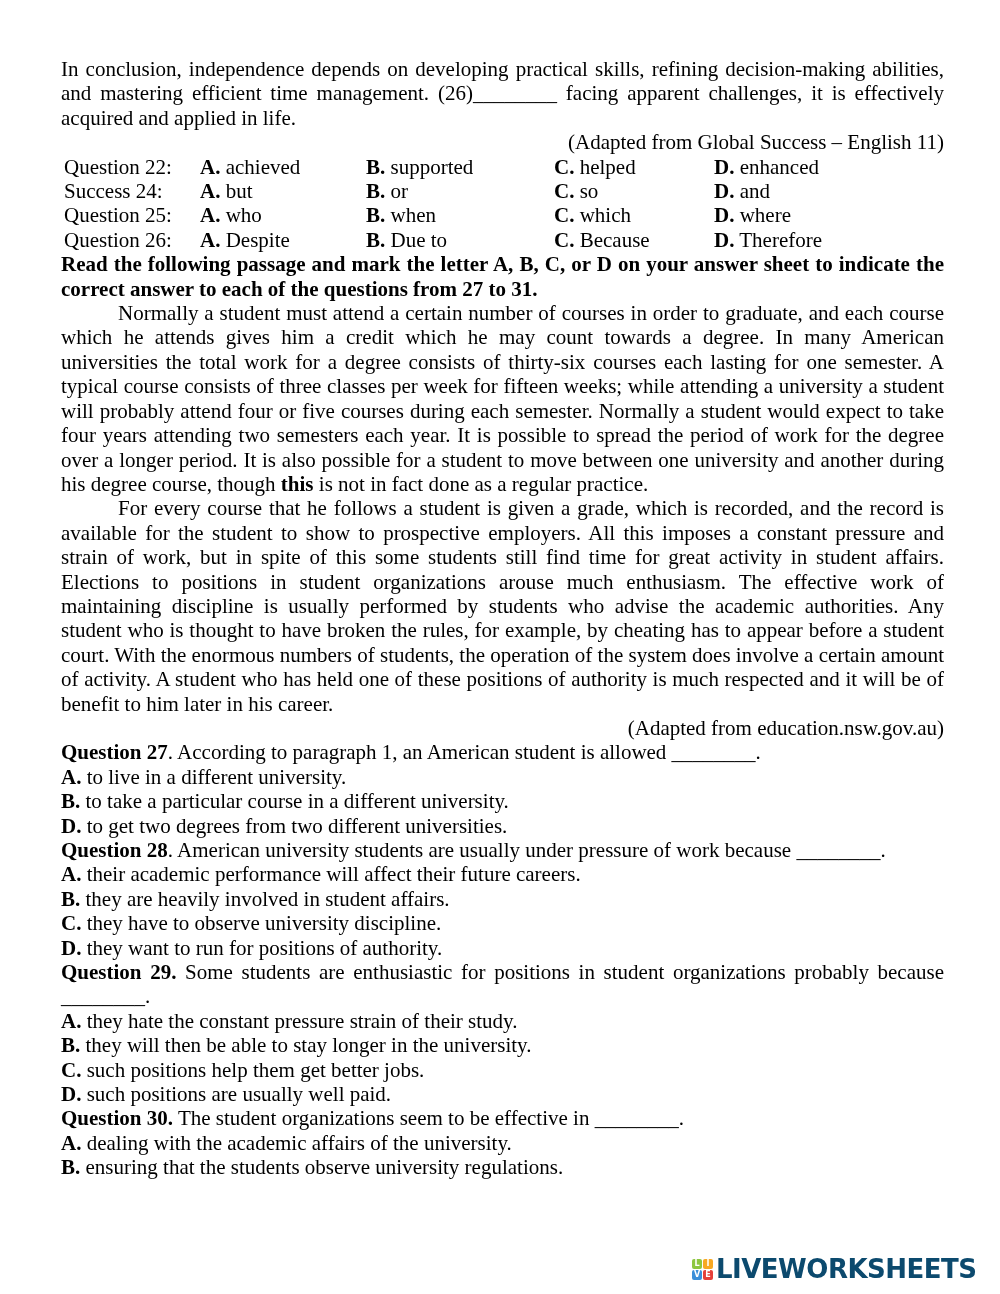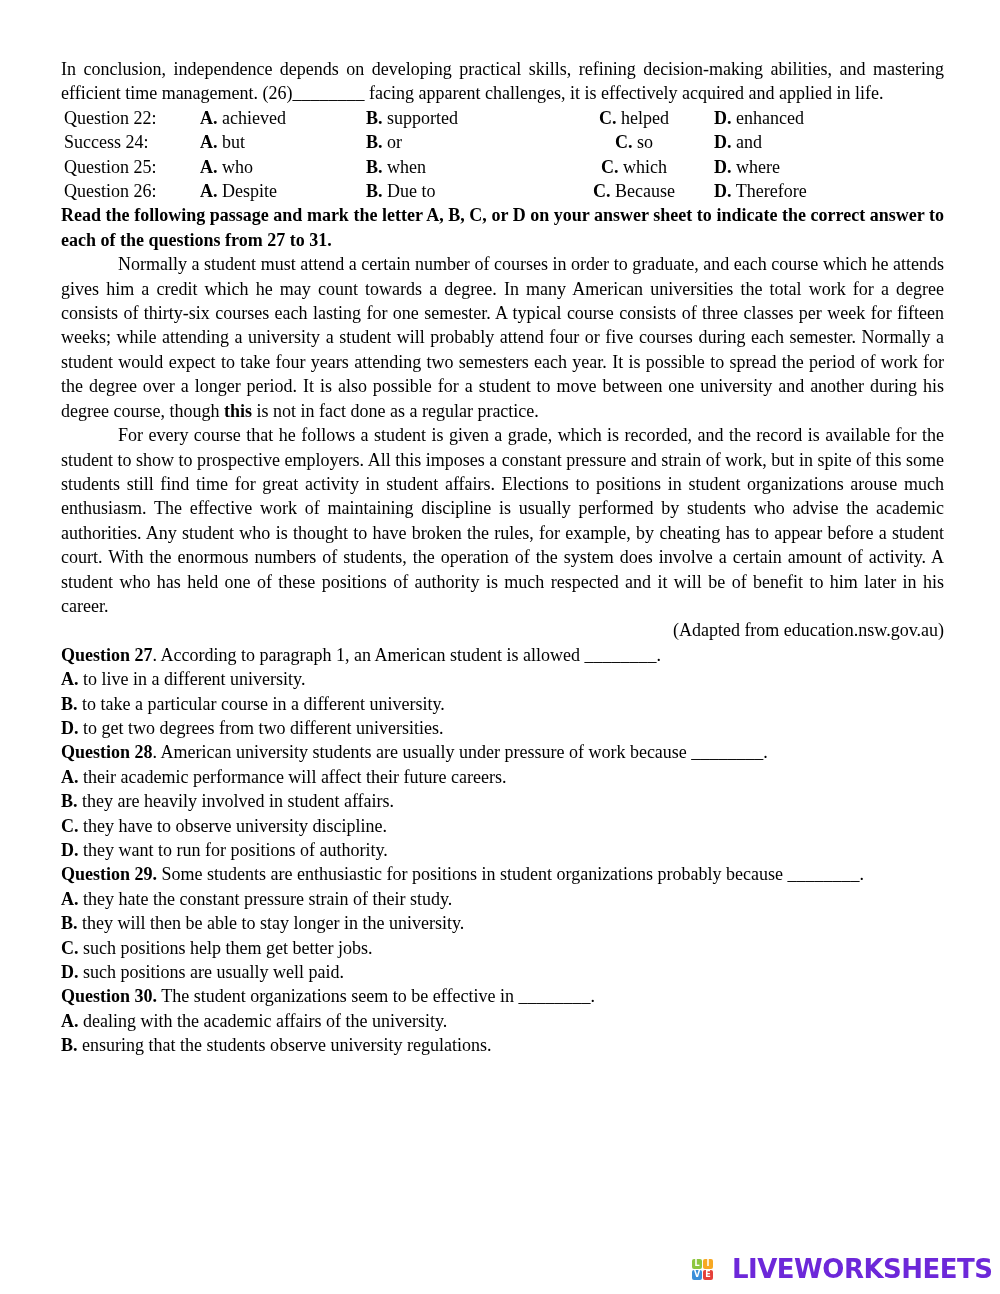--- a/index.html
+++ b/index.html
@@ -1,44 +1,45 @@
 <!DOCTYPE html>
 <html><head>
 <meta charset="utf-8">
 <style>
   html, body { margin: 0; padding: 0; background: #ffffff; }
   body { width: 1000px; height: 1294px; position: relative; overflow: hidden;
          font-family: "Liberation Serif", serif; color: #000; }
   .page { position: absolute; left: 61px; top: 57px; width: 883px;
-          font-size: 18px; line-height: 24.4px; }
+          font-size: 21px; line-height: 24.4px; }
   .justify { text-align: justify; text-align-last: left; }
   .right { text-align: right; }
   .indent { text-indent: 57px; }
   b, .b { font-weight: bold; }
   .qtable { width: 100%; border-collapse: collapse; }
   .qtable td { padding: 0; height: 24.4px; vertical-align: top; white-space: nowrap; }
   .qtable td.qlabel { width: 136px; padding-left: 3px; font-weight: normal; }
   .qtable td.colA { width: 166px; }
   .qtable td.colB { width: 188px; }
-  .qtable td.colC { width: 160px; text-align: center; }
+  .qtable td.colC { width: 160px; }
   .line { display: block; }
   .logo { position: absolute; left: 692px; top: 1254px; display: flex; align-items: center; }
   .logo-grid { display: grid; grid-template-columns: 10px 10px; grid-template-rows: 10px 10px; gap: 1px; margin-right: 3px; }
   .logo-cell { font-family: "DejaVu Sans", sans-serif; font-size: 8px; font-weight: bold; color: #fff;
                display: flex; align-items: center; justify-content: center; border-radius: 2px; }
   .logo-text { font-family: "DejaVu Sans", sans-serif; font-weight: bold; font-size: 26px; color: #1f3f7a; letter-spacing: -0.5px; }
 </style>
 </head>
 <body>
 
 <div class="page">
 
   <div class="justify">
     <span>In conclusion, independence depends on developing practical skills, refining decision-making abilities, and mastering efficient time management. (26)</span><span>________</span><span> facing apparent challenges, it is effectively acquired and applied in life.</span>
   </div>
+  <div class="right">(Adapted from Global Success – English 11)</div>
 
   <table class="qtable">
     <tbody id="cloze-body">
         <tr>
           <td class="qlabel">Question 22:</td>
           <td class="colA"><b>A.</b><span> </span><span>achieved</span></td>
           <td class="colB"><b>B.</b><span> </span><span>supported</span></td>
           <td class="colC"><b>C.</b><span> </span><span>helped</span></td>
           <td class="colD"><b>D.</b><span> </span><span>enhanced</span></td>
         </tr>
@@ -95,14 +96,14 @@
     </div>
 </div>
 
 <div class="logo">
   <div class="logo-grid" id="logo-grid">
       <div class="logo-cell" style="background: rgb(141, 198, 63);">L</div>
       <div class="logo-cell" style="background: rgb(247, 168, 35);">I</div>
       <div class="logo-cell" style="background: rgb(59, 143, 217);">V</div>
       <div class="logo-cell" style="background: rgb(229, 64, 58);">E</div>
     </div>
-  <span class="logo-text" style="color: #6d28d9; margin-left: 16px;">LIVEWORKSHEETS</span>
+  <span class="logo-text" style="color: #0c4a6e;">LIVEWORKSHEETS</span>
 </div>
 
 </body></html>

